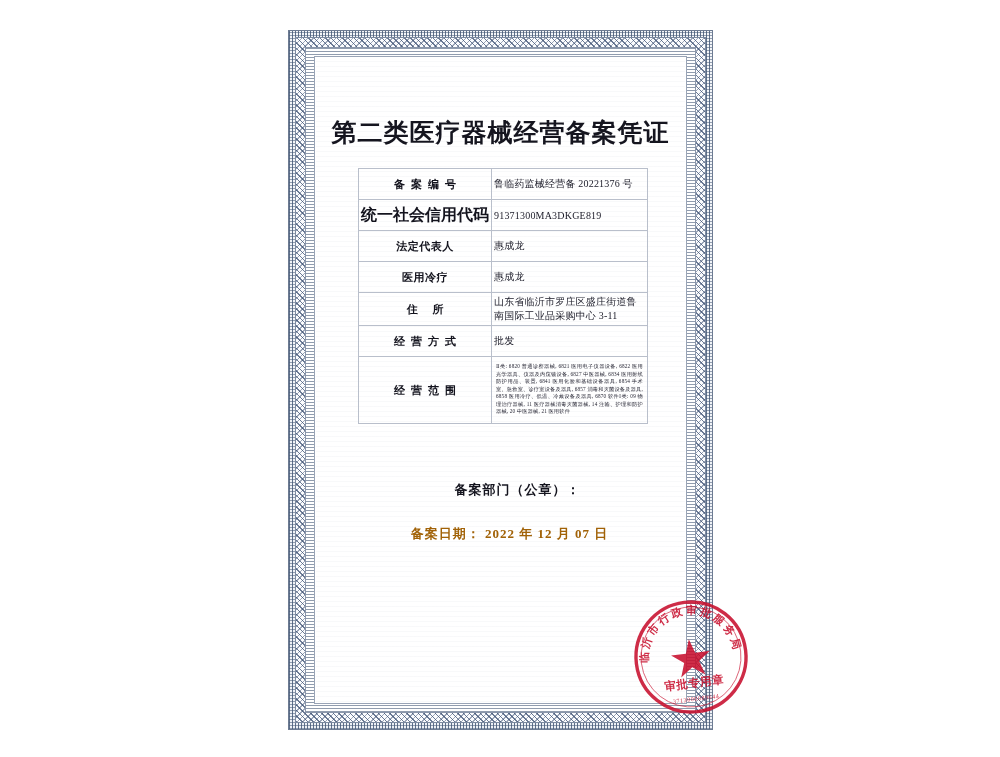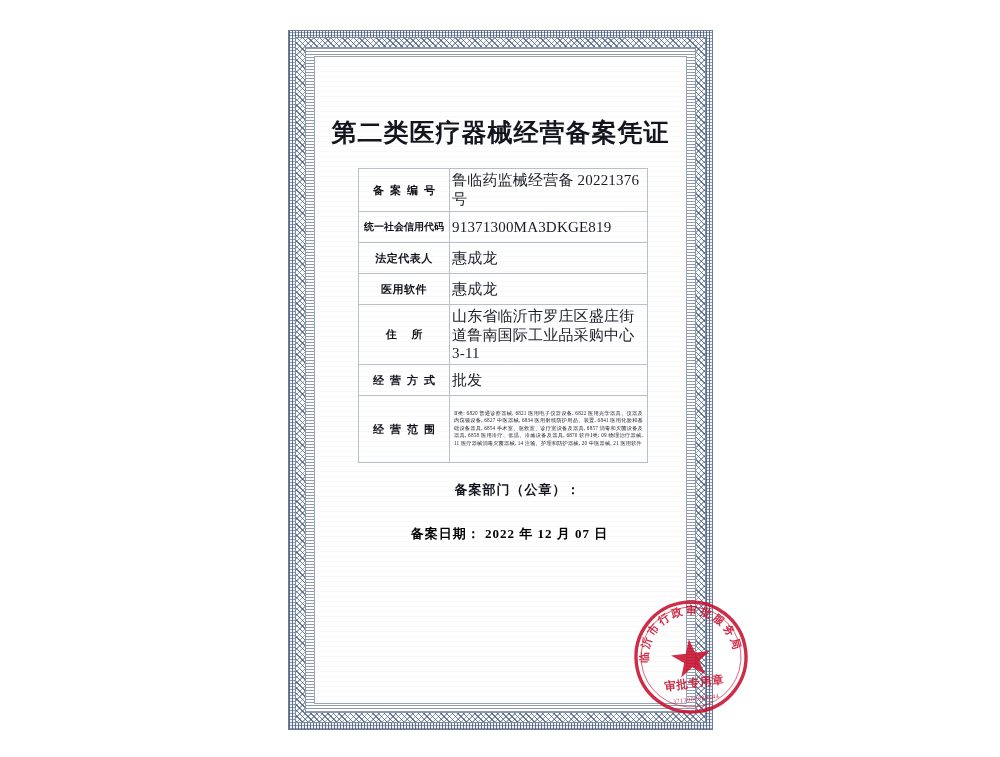--- a/index.html
+++ b/index.html
@@ -139,26 +139,26 @@
     font-size: 11px;
     color: #13131d;
     letter-spacing: 0.5px;
     white-space: nowrap;
   }
   td.label.spaced {
     letter-spacing: 6px;
     text-indent: 6px;
   }
   td.label.small {
-    font-size: 10px;
+    font-size: 16px;
     letter-spacing: 0;
   }
   td.value {
     padding: 0 6px;
-    font-size: 15px;
+    font-size: 10px;
     color: #1b1b28;
     letter-spacing: 0.2px;
   }
   td.value.mono {
     font-family: "Liberation Serif", "DejaVu Serif", serif;
   }
   td.value.scope {
     padding: 3px 4px 4px 4px;
     line-height: 1.45;
     font-size: 5.2px;
@@ -182,21 +182,21 @@
     letter-spacing: 1px;
     color: #14141e;
     margin-left: 34px;
     margin-top: 8px;
   }
   .date {
     text-align: center;
     font-size: 13px;
     font-weight: bold;
     letter-spacing: 1px;
-    color: #000000;
+    color: #a16207;
     margin-top: 26px;
     margin-left: 18px;
     white-space: nowrap;
   }
   .date .num {
     font-family: "Liberation Serif", "DejaVu Serif", serif;
   }
 
   
   .seal {
@@ -234,21 +234,21 @@
             </tr>
             <tr>
               <td class="label small">统一社会信用代码</td>
               <td class="value mono">91371300MA3DKGE819</td>
             </tr>
             <tr>
               <td class="label">法定代表人</td>
               <td class="value">惠成龙</td>
             </tr>
             <tr>
-              <td class="label">医用软件</td>
+              <td class="label">医用冷疗</td>
               <td class="value">惠成龙</td>
             </tr>
             <tr>
               <td class="label spaced">住  所</td>
               <td class="value">山东省临沂市罗庄区盛庄街道鲁南国际工业品采购中心 3-11</td>
             </tr>
             <tr>
               <td class="label spaced">经营方式</td>
               <td class="value">批发</td>
             </tr>

